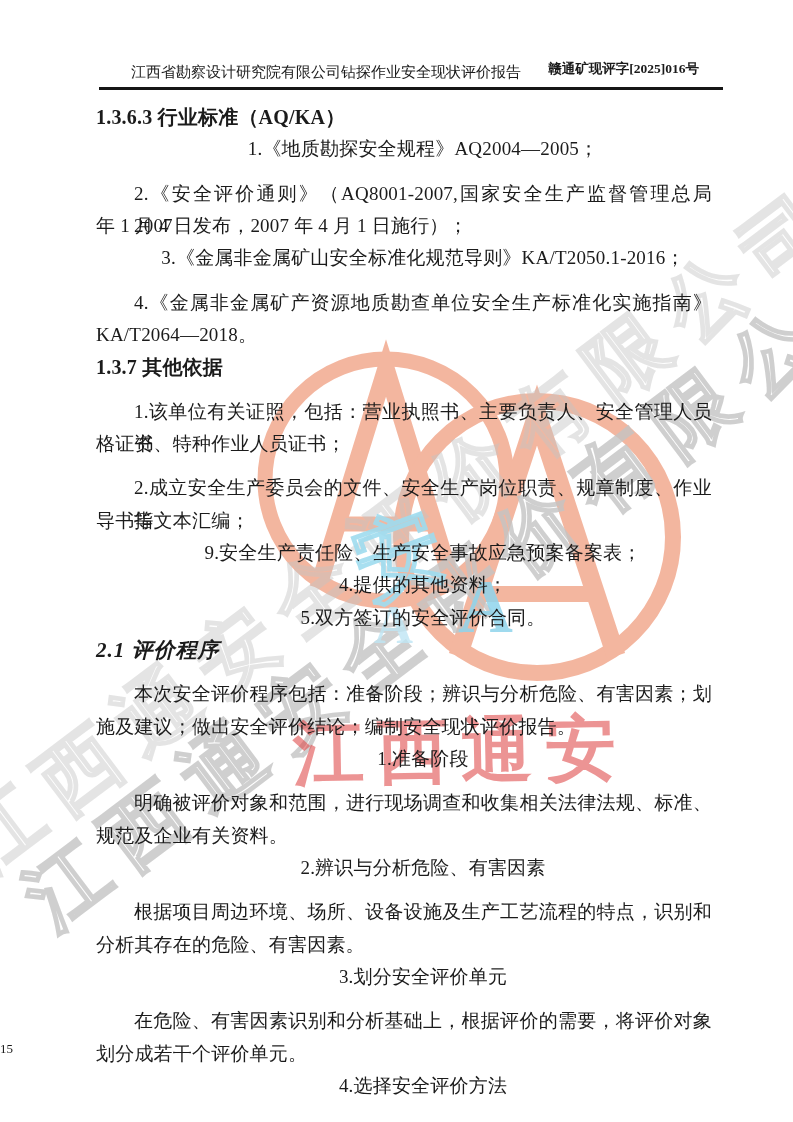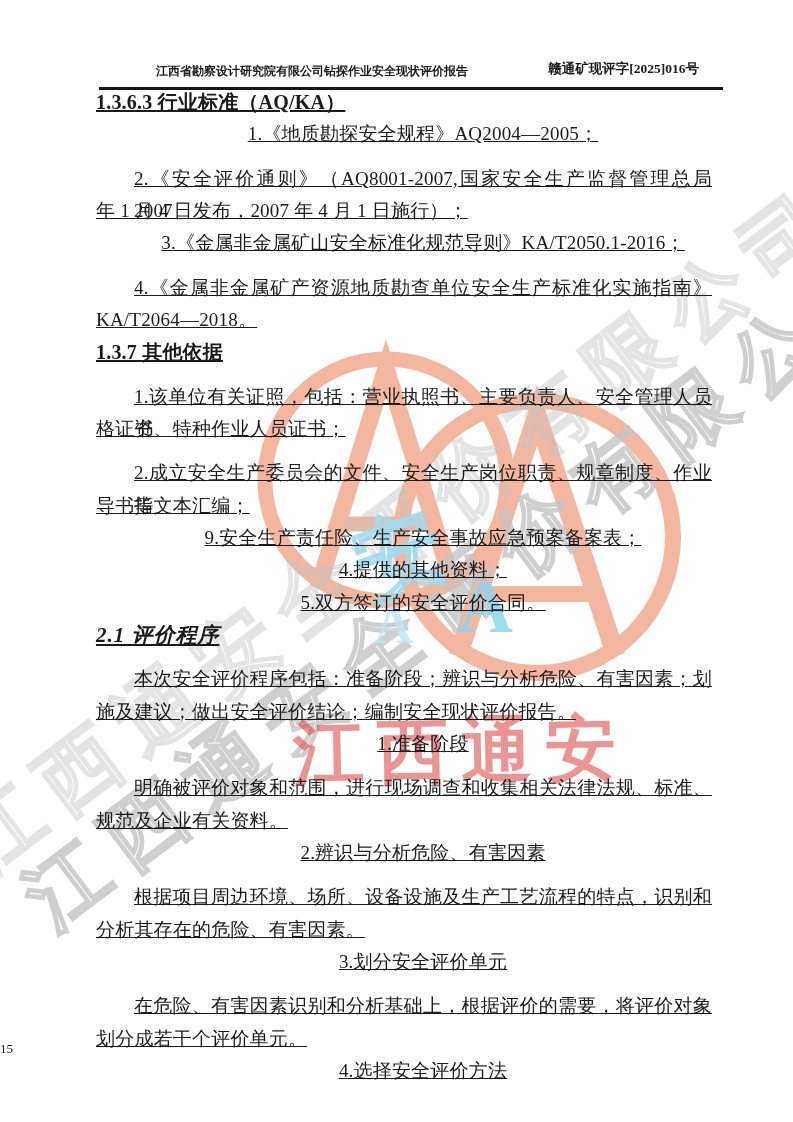--- a/index.html
+++ b/index.html
@@ -21,25 +21,25 @@
            color:var(--c-blue,#8fd4ec);opacity:.85;line-height:1;}
   .wm-blue-a.small{left:374px;top:598px;font-size:54px;color:#bfe6f4;opacity:.8;}
   .wm-red{position:absolute;left:293px;top:716px;font-size:71px;font-weight:bold;
            letter-spacing:13px;white-space:nowrap;color:var(--c-red,#e04848);
            opacity:.58;transform:rotate(-1deg);line-height:1;}
   .logo-svg{position:absolute;left:0;top:0;}
   .logo-stroke{stroke:var(--c-orange,#f1a488);fill:none;}
 
   
   .txt-layer{position:absolute;inset:0;z-index:1;}
-  .hdr-left{position:absolute;left:131px;top:63px;font-size:12px;font-weight:bold;white-space:nowrap;margin-left:25px;}
+  .hdr-left{position:absolute;left:131px;top:63px;font-size:15px;font-weight:normal;white-space:nowrap;}
   .hdr-right{position:absolute;right:94px;top:60px;font-size:13.5px;font-weight:bold;white-space:nowrap;}
   .hdr-rule{position:absolute;left:99px;right:70px;top:87px;height:3px;background:#161616;}
 
-  .doc-body{position:absolute;left:96px;top:86px;width:616px;text-decoration:underline;}
+  .doc-body{position:absolute;left:96px;top:101px;width:616px;}
   .ln{height:32.33px;line-height:32.33px;font-size:19px;letter-spacing:.2px;}
   .ln-indent{padding-left:38px;text-align:center;}
   .ln-flush{padding-left:0;}
   .ln-justify{text-align:justify;text-align-last:justify;margin-top:12px;}
   .ln-heading{font-weight:bold;font-size:20px;}
   .ln-heading-italic{font-weight:bold;font-style:italic;font-size:21px;letter-spacing:1px;}
 
   .footer-num{position:absolute;left:0;right:0;top:1041px;text-align:left;font-size:13px;}
 </style>
 </head>

